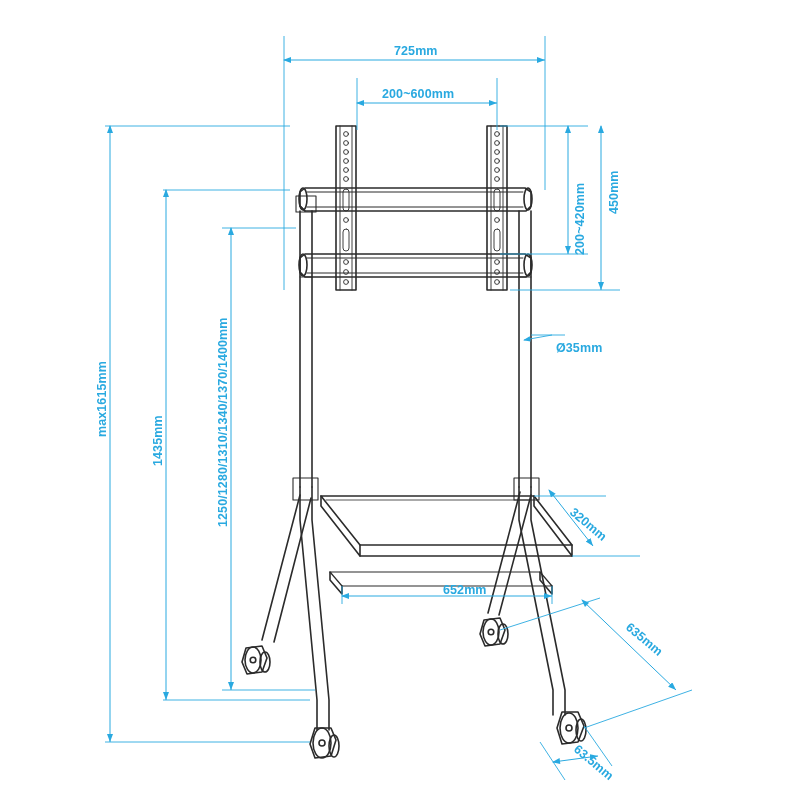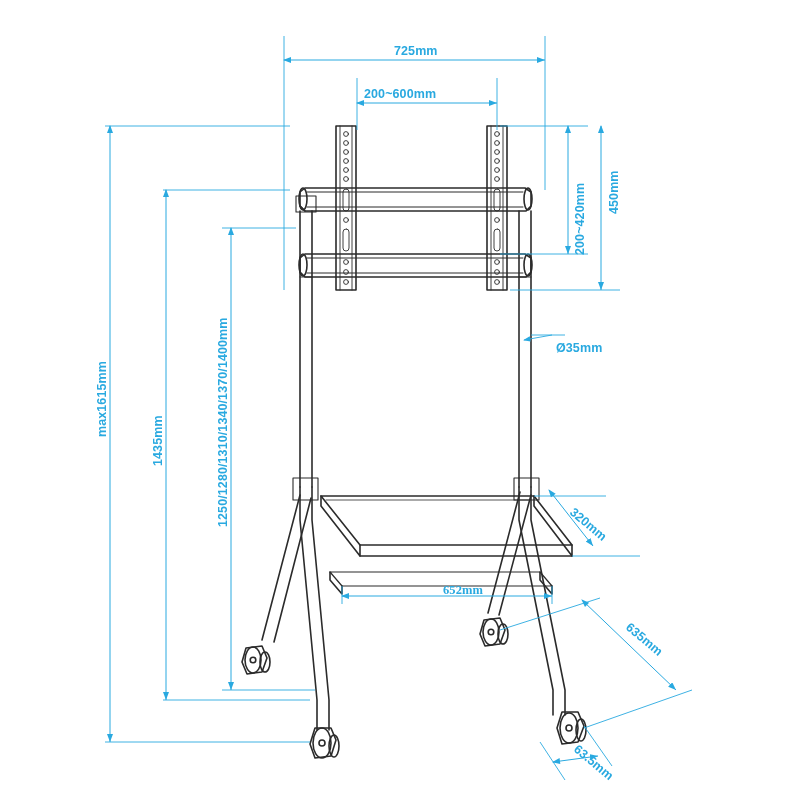--- a/index.html
+++ b/index.html
@@ -206,25 +206,25 @@
       <path d="M584 728 L692 690" stroke-width="0.9"></path>
       <path d="M582 600 L676 690" marker-start="url(#arrS)" marker-end="url(#arr)"></path>
 
       <path d="M540 742 L565 780" stroke-width="0.9"></path>
       <path d="M584 726 L612 766" stroke-width="0.9"></path>
       <path d="M553 762 L598 756" marker-start="url(#arrS)" marker-end="url(#arr)"></path>
     </g>
   </svg>
 
   <div class="dim-label" style="left:394px; top:44px;">725mm</div>
-  <div class="dim-label" style="left:364px; top:87px;text-align:center;">200~600mm</div>
+  <div class="dim-label" style="left:382px; top:87px;text-align:center;">200~600mm</div>
   <div class="dim-label rot90" style="left:573px; top:255px;">200~420mm</div>
   <div class="dim-label rot90" style="left:607px; top:214px;">450mm</div>
   <div class="dim-label" style="left:556px; top:341px;text-align:center;">Ø35mm</div>
   <div class="dim-label rot90" style="left:95px; top:437px;">max1615mm</div>
   <div class="dim-label rot90" style="left:151px; top:466px;">1435mm</div>
   <div class="dim-label rot90" style="left:216px; top:527px;">1250/1280/1310/1340/1370/1400mm</div>
   <div class="dim-label rotneg" style="left:576px; top:505px; transform: rotate(40deg);">320mm</div>
-  <div class="dim-label" style="left:443px; top:583px;font-family:Liberation Serif, serif;">652mm</div>
+  <div class="dim-label" style="left:443px; top:583px;">652mm</div>
   <div class="dim-label rotneg" style="left:632px; top:620px; transform: rotate(40deg);">635mm</div>
   <div class="dim-label rotneg" style="left:580px; top:742px; transform: rotate(40deg);">63.5mm</div>
 
 </div>
 
 </body></html>

